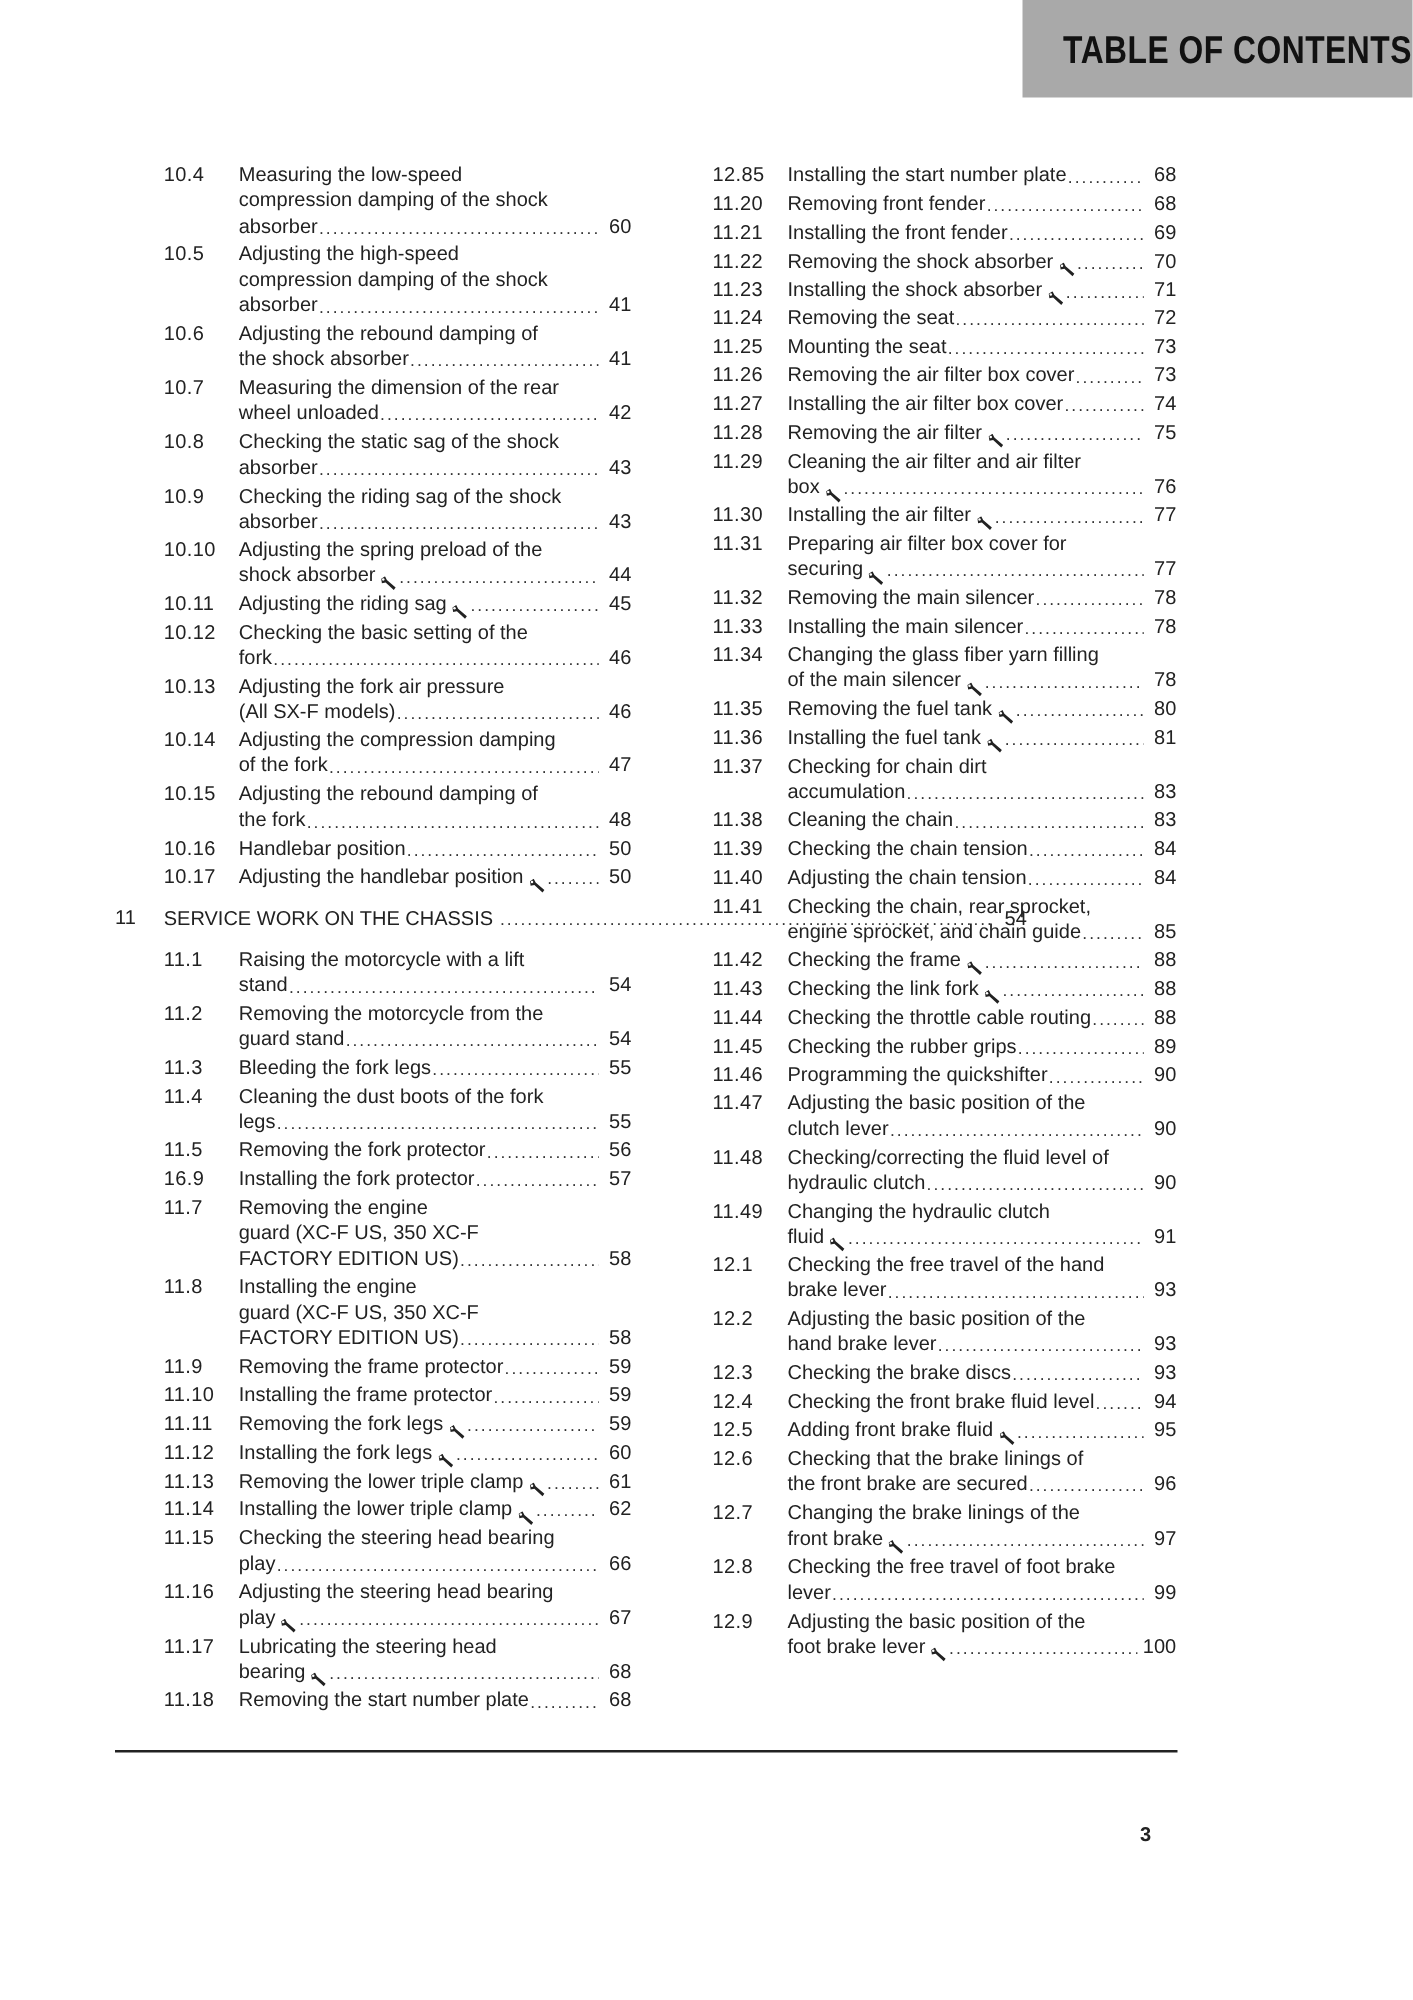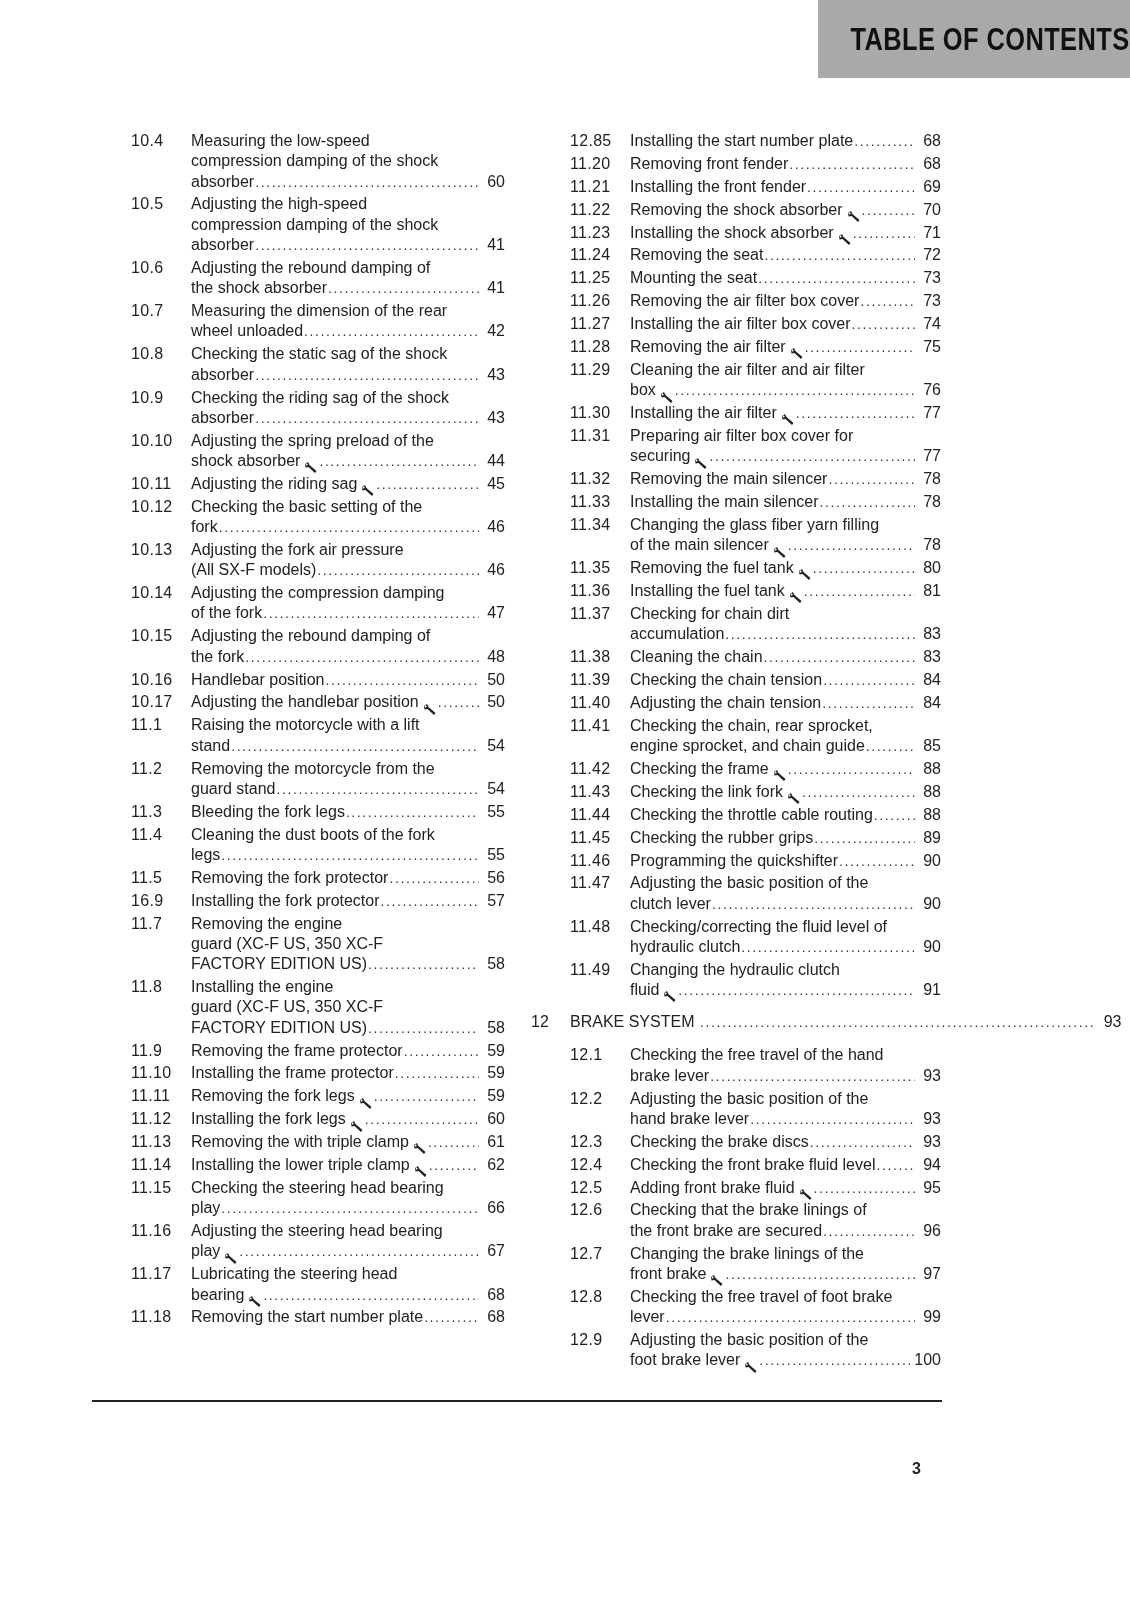--- a/index.html
+++ b/index.html
@@ -195,20 +195,28 @@
             <span class="wrench"><svg viewBox="0 0 14 12" width="14" height="12">
                 <path d="M1 2 L4 0 L5.5 3 L12.5 9 L11 11 L4.5 5 L1.5 5.5 Z" fill="#222"></path>
                 <circle cx="2.6" cy="2.6" r="1" fill="#fff"></circle>
               </svg></span>
             <span class="dots">..........................................................................................</span>
             <span class="pg">50</span>
           </div>
         </span>
       </div>
     </div>
+  <div class="chapter">
+    <span class="num">11</span>
+    <span class="txt line">
+      <span class="t">SERVICE WORK ON THE CHASSIS</span>
+      <span class="dots">........................................................................</span>
+      <span class="pg">54</span>
+    </span>
+  </div>
   <div>
       <div class="entry">
         <span class="num">11.1</span>
         <span class="txt">
           <div>Raising the motorcycle with a lift</div>
           <div class="line">
             <span class="t">stand</span>
             <span class="dots">..........................................................................................</span>
             <span class="pg">54</span>
           </div>
@@ -335,21 +343,21 @@
               </svg></span>
             <span class="dots">..........................................................................................</span>
             <span class="pg">60</span>
           </div>
         </span>
       </div>
       <div class="entry">
         <span class="num">11.13</span>
         <span class="txt">
           <div class="line">
-            <span class="t">Removing the with triple clamp</span>
+            <span class="t">Removing the lower triple clamp</span>
             <span class="wrench"><svg viewBox="0 0 14 12" width="14" height="12">
                 <path d="M1 2 L4 0 L5.5 3 L12.5 9 L11 11 L4.5 5 L1.5 5.5 Z" fill="#222"></path>
                 <circle cx="2.6" cy="2.6" r="1" fill="#fff"></circle>
               </svg></span>
             <span class="dots">..........................................................................................</span>
             <span class="pg">61</span>
           </div>
         </span>
       </div>
       <div class="entry">
@@ -782,28 +790,20 @@
             <span class="wrench"><svg viewBox="0 0 14 12" width="14" height="12">
                 <path d="M1 2 L4 0 L5.5 3 L12.5 9 L11 11 L4.5 5 L1.5 5.5 Z" fill="#222"></path>
                 <circle cx="2.6" cy="2.6" r="1" fill="#fff"></circle>
               </svg></span>
             <span class="dots">..........................................................................................</span>
             <span class="pg">91</span>
           </div>
         </span>
       </div>
     </div>
-  <div class="chapter">
-    <span class="num">12</span>
-    <span class="txt line">
-      <span class="t">BRAKE SYSTEM</span>
-      <span class="dots">........................................................................</span>
-      <span class="pg">93</span>
-    </span>
-  </div>
   <div>
       <div class="entry">
         <span class="num">12.1</span>
         <span class="txt">
           <div>Checking the free travel of the hand</div>
           <div class="line">
             <span class="t">brake lever</span>
             <span class="dots">..........................................................................................</span>
             <span class="pg">93</span>
           </div>

